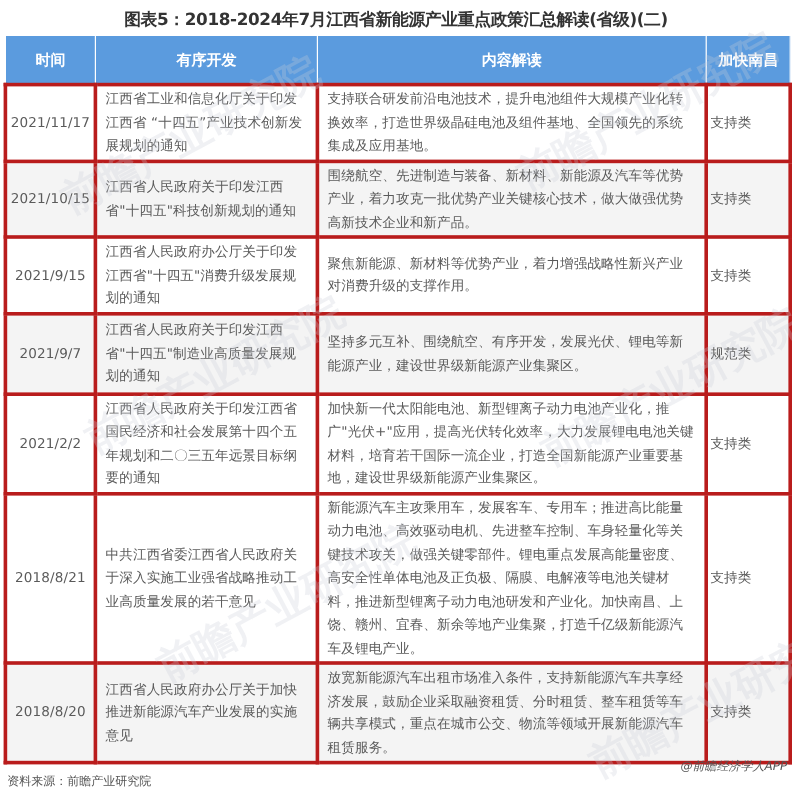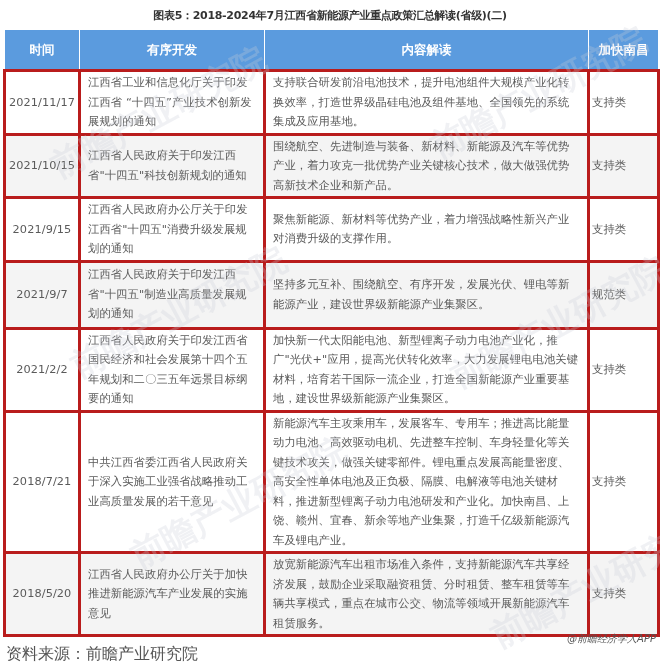--- a/index.html
+++ b/index.html
@@ -3,21 +3,21 @@
   <meta charset="utf-8">
   <style>
     html, body { margin: 0; padding: 0; background: #ffffff; }
     body {
       width: 660px; height: 669px; overflow: hidden; position: relative;
       font-family: "DejaVu Sans", "Liberation Sans", sans-serif;
       color: #595959;
     }
     .title {
       position: absolute; left: 0; top: 8px; width: 660px; text-align: center;
-      font-size: 11px; font-weight: bold; color: #333333; letter-spacing: -0.3px;
+      font-size: 14px; font-weight: bold; color: #333333; letter-spacing: -0.3px;
       font-family: "DejaVu Sans", "Liberation Sans", sans-serif;
     }
     table.policy {
       position: absolute; left: 3px; top: 30px; width: 654px;
       border-collapse: collapse; table-layout: fixed;
       font-size: 11.3px; line-height: 19.5px;
     }
     table.policy th {
       background: #5b9bde; color: #ffffff; font-weight: bold; font-size: 12.5px;
       height: 39px; text-align: center; border: 1px solid #ffffff; padding: 0;
@@ -26,21 +26,21 @@
     table.policy td {
       border: 3px solid #b91c1c; padding: 1px 7px; vertical-align: middle;
       color: #5a5a5a; letter-spacing: 0.1px;
     }
     table.policy tr.odd td { background: #ffffff; }
     table.policy tr.even td { background: #f4f4f4; }
     td.date { text-align: center; padding: 0 2px !important; }
     td.type { text-align: left; padding: 0 2px !important; }
     col.c1 { width: 75px; } col.c2 { width: 185px; } col.c3 { width: 324px; } col.c4 { width: 70px; }
     .source {
-      position: absolute; left: 6px; top: 644px; font-size: 16px; color: #555555;
+      position: absolute; left: 6px; top: 644px; font-size: 10px; color: #555555;
     }
     .credit {
       position: absolute; right: 4px; top: 632px; font-size: 10px; color: #555555; font-style: italic;
     }
     .watermark {
       position: absolute; color: rgba(200,205,215,0.28); font-weight: bold;
       font-size: 34px; transform: rotate(-28deg); pointer-events: none; white-space: nowrap;
     }
   </style>
 </head>
@@ -88,27 +88,27 @@
       <td>坚持多元互补、围绕航空、有序开发，发展光伏、锂电等新能源产业，建设世界级新能源产业集聚区。</td>
       <td class="type">规范类</td>
     </tr>
     <tr class="odd" style="height:80px">
       <td class="date">2021/2/2</td>
       <td>江西省人民政府关于印发江西省国民经济和社会发展第十四个五年规划和二〇三五年远景目标纲要的通知</td>
       <td>加快新一代太阳能电池、新型锂离子动力电池产业化，推广"光伏+"应用，提高光伏转化效率，大力发展锂电电池关键材料，培育若干国际一流企业，打造全国新能源产业重要基地，建设世界级新能源产业集聚区。</td>
       <td class="type">支持类</td>
     </tr>
     <tr class="odd" style="height:121px">
-      <td class="date">2018/7/21</td>
+      <td class="date">2018/8/21</td>
       <td>中共江西省委江西省人民政府关于深入实施工业强省战略推动工业高质量发展的若干意见</td>
       <td>新能源汽车主攻乘用车，发展客车、专用车；推进高比能量动力电池、高效驱动电机、先进整车控制、车身轻量化等关键技术攻关，做强关键零部件。锂电重点发展高能量密度、高安全性单体电池及正负极、隔膜、电解液等电池关键材料，推进新型锂离子动力电池研发和产业化。加快南昌、上饶、赣州、宜春、新余等地产业集聚，打造千亿级新能源汽车及锂电产业。</td>
       <td class="type">支持类</td>
     </tr>
     <tr class="even" style="height:83px">
-      <td class="date">2018/5/20</td>
+      <td class="date">2018/8/20</td>
       <td>江西省人民政府办公厅关于加快推进新能源汽车产业发展的实施意见</td>
       <td>放宽新能源汽车出租市场准入条件，支持新能源汽车共享经济发展，鼓励企业采取融资租赁、分时租赁、整车租赁等车辆共享模式，重点在城市公交、物流等领域开展新能源汽车租赁服务。</td>
       <td class="type">支持类</td>
     </tr>
   </tbody>
 </table>
 
 <div class="watermark" style="left:40px;top:90px">前瞻产业研究院</div>
 <div class="watermark" style="left:420px;top:70px">前瞻产业研究院</div>
 <div class="watermark" style="left:60px;top:290px">前瞻产业研究院</div>

